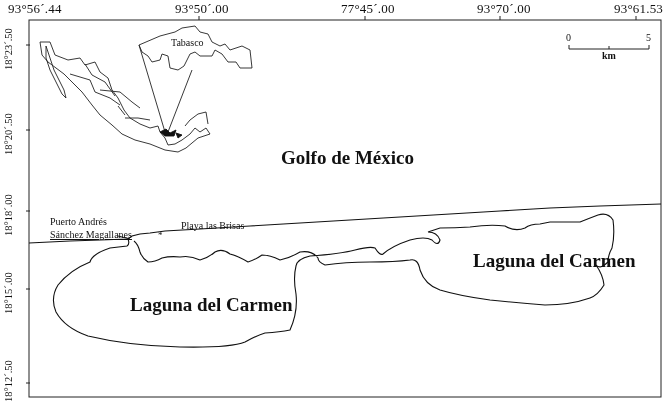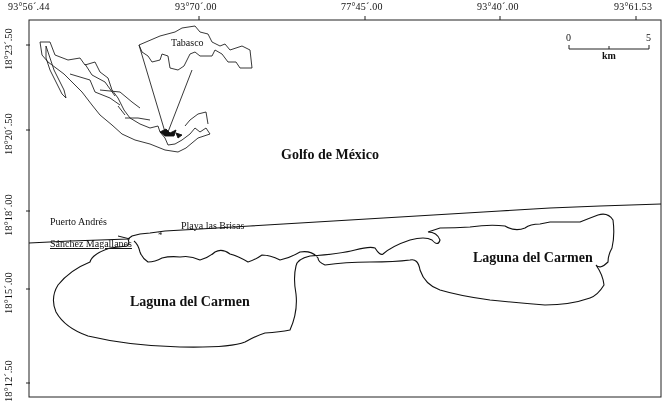--- a/index.html
+++ b/index.html
@@ -1,22 +1,22 @@
 <!DOCTYPE html>
 <html><head>
 <meta charset="utf-8">
 <style>
   html, body { margin: 0; padding: 0; background: #ffffff; }
   body { width: 670px; height: 404px; position: relative; overflow: hidden;
          font-family: "Liberation Serif", "DejaVu Serif", serif; color: #111; }
-  .tick-top { position: absolute; top: 1px; font-size: 10px; letter-spacing: 0.2px; white-space: nowrap; text-align: right; }
+  .tick-top { position: absolute; top: 1px; font-size: 13px; letter-spacing: 0.2px; white-space: nowrap; text-align: right; }
   .tick-left { position: absolute; left: 3px; font-size: 10.5px; white-space: nowrap;
                transform-origin: left top; transform: rotate(-90deg); }
   .label { position: absolute; white-space: nowrap; }
-  .bold-lbl { font-weight: bold; font-size: 14px; }
+  .bold-lbl { font-weight: bold; font-size: 19px; }
   .small-lbl { font-size: 10px; }
   svg { position: absolute; left: 0; top: 0; }
 </style>
 </head>
 <body>
 
 <svg width="670" height="404" viewBox="0 0 670 404">
 
   <rect x="29" y="20" width="632" height="377" fill="none" stroke="#222" stroke-width="1"></rect>
 
@@ -59,34 +59,34 @@
     <line x1="569" y1="45" x2="569" y2="49"></line>
     <line x1="609" y1="46" x2="609" y2="49"></line>
     <line x1="649" y1="45" x2="649" y2="49"></line>
   </g>
 
   <path d="M118,236 L130,239" stroke="#111" stroke-width="1"></path>
   <text x="158" y="238" font-size="9" fill="#111">*</text>
 </svg>
 
 <div class="tick-top" style="left:8px">93°56´.44</div>
-<div class="tick-top" style="left:175px">93°70´.00</div>
+<div class="tick-top" style="left:175px">93°50´.00</div>
 <div class="tick-top" style="left:341px">77°45´.00</div>
-<div class="tick-top" style="left:477px">93°40´.00</div>
+<div class="tick-top" style="left:477px">93°70´.00</div>
 <div class="tick-top" style="left:614px">93°61.53</div>
 
 <div class="tick-left" style="top:70px">18°23´.50</div>
 <div class="tick-left" style="top:155px">18°20´.50</div>
 <div class="tick-left" style="top:236px">18°18´.00</div>
 <div class="tick-left" style="top:314px">18°15´.00</div>
 <div class="tick-left" style="top:402px">18°12´.50</div>
 
 <div class="label bold-lbl" style="left:281px; top:147px;">Golfo de México</div>
 <div class="label bold-lbl" style="left:130px; top:294px;">Laguna del Carmen</div>
 <div class="label bold-lbl" style="left:473px; top:250px;">Laguna del Carmen</div>
 <div class="label small-lbl" style="left:50px; top:216px;">Puerto Andrés</div>
-<div class="label small-lbl" style="left:50px; top:238px; text-decoration: underline;">Sánchez Magallanes</div>
+<div class="label small-lbl" style="left:50px; top:229px; text-decoration: underline;">Sánchez Magallanes</div>
 <div class="label small-lbl" style="left:157px; top:220px;margin-left:24px;">Playa las Brisas</div>
 <div class="label small-lbl" style="left:171px; top:37px;font-family:Liberation Serif, serif;">Tabasco</div>
 
 <div class="label small-lbl" style="left:566px; top:32px;">0</div>
 <div class="label small-lbl" style="left:646px; top:32px;">5</div>
 <div class="label small-lbl" style="left:602px; top:50px;font-weight:bold;">km</div>
 
 </body></html>

